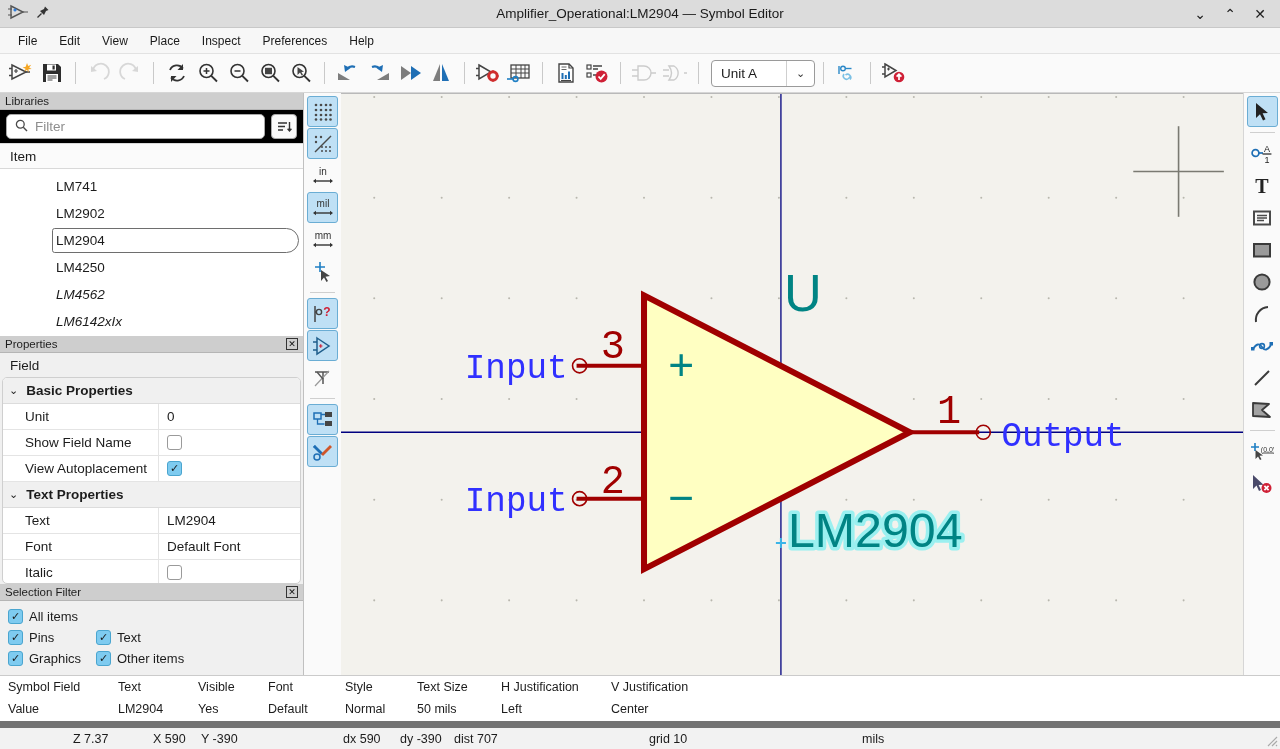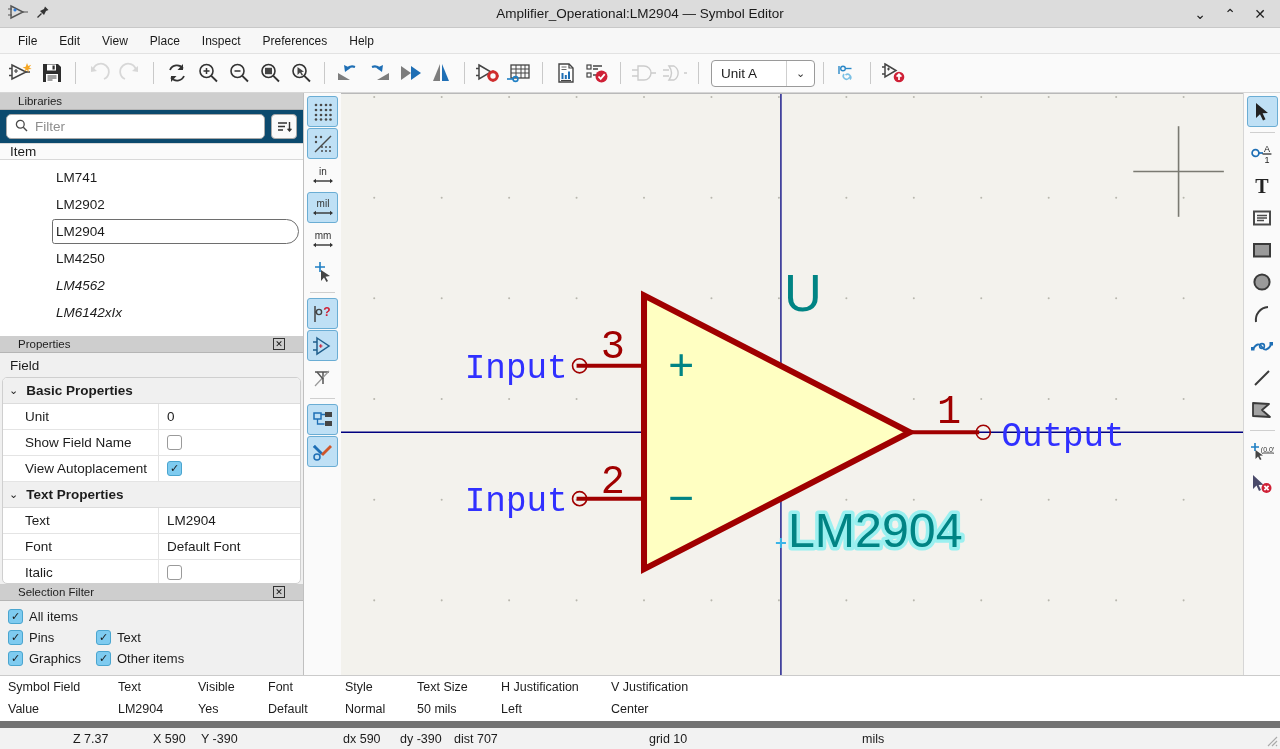--- a/index.html
+++ b/index.html
@@ -51,36 +51,36 @@
                           border-left: 1px solid #cfcfcf; font-size: 11px; color: #333; }
 
   
   .body { flex: 1; display: flex; min-height: 0; }
 
   
   .leftdock { width: 304px; display: flex; flex-direction: column; background: #f0f0f0;
               border-right: 1px solid #c0c0c0; flex: none; }
   .panel-title {
     height: 17px; background: #cecece; border-bottom: 1px solid #b5b5b5;
-    display: flex; align-items: center; padding: 0 18px; font-size: 11.5px; color: #1d1d1d;
+    display: flex; align-items: center; padding: 0 5px; font-size: 11.5px; color: #1d1d1d;
   }
   .panel-title .close-x {
     margin-left: auto; width: 12px; height: 12px; border: 1px solid #333; color:#111;
     display: flex; align-items: center; justify-content: center; font-size: 9px; line-height: 1;
   }
 
   
   .libraries { height: 243px; display: flex; flex-direction: column; background: #f0f0f0; flex: none; }
-  .filterrow { height: 33px; display: flex; align-items: center; gap: 6px; padding: 0 6px; background: #0c4a6e; }
+  .filterrow { height: 33px; display: flex; align-items: center; gap: 6px; padding: 0 6px; background: #000000; }
   .searchbox { flex: 1; height: 25px; border: 1px solid #a9a9a9; border-radius: 5px; background: #fff;
                display: flex; align-items: center; padding: 0 8px; gap: 7px; }
   .searchbox .ph { color: #8e8e8e; font-size: 13.5px; }
   .sortbtn { width: 26px; height: 25px; border: 1px solid #a9a9a9; border-radius: 4px; background: #fafafa;
              display: flex; align-items: center; justify-content: center; }
-  .treehdr { height: 17px; background: #fbfbfb; border-top: 1px solid #d9d9d9; border-bottom: 1px solid #d9d9d9;
+  .treehdr { height: 26px; background: #fbfbfb; border-top: 1px solid #d9d9d9; border-bottom: 1px solid #d9d9d9;
              display: flex; align-items: center; padding-left: 10px; font-size: 13.5px; }
   .tree { flex: 1; background: #fff; overflow: hidden; padding-top: 4px; }
   .tree-item { height: 27px; display: flex; align-items: center; padding-left: 56px; font-size: 13.5px; position: relative; }
   .tree-item.it { font-style: italic; }
   .tree-item.sel::before {
     content: ""; position: absolute; left: 52px; right: 4px; top: 1px; bottom: 1px;
     border: 1px solid #6e6e6e; border-radius: 3px 14px 14px 3px; background: #fff;
   }
   .tree-item span { position: relative; z-index: 1; }
 

